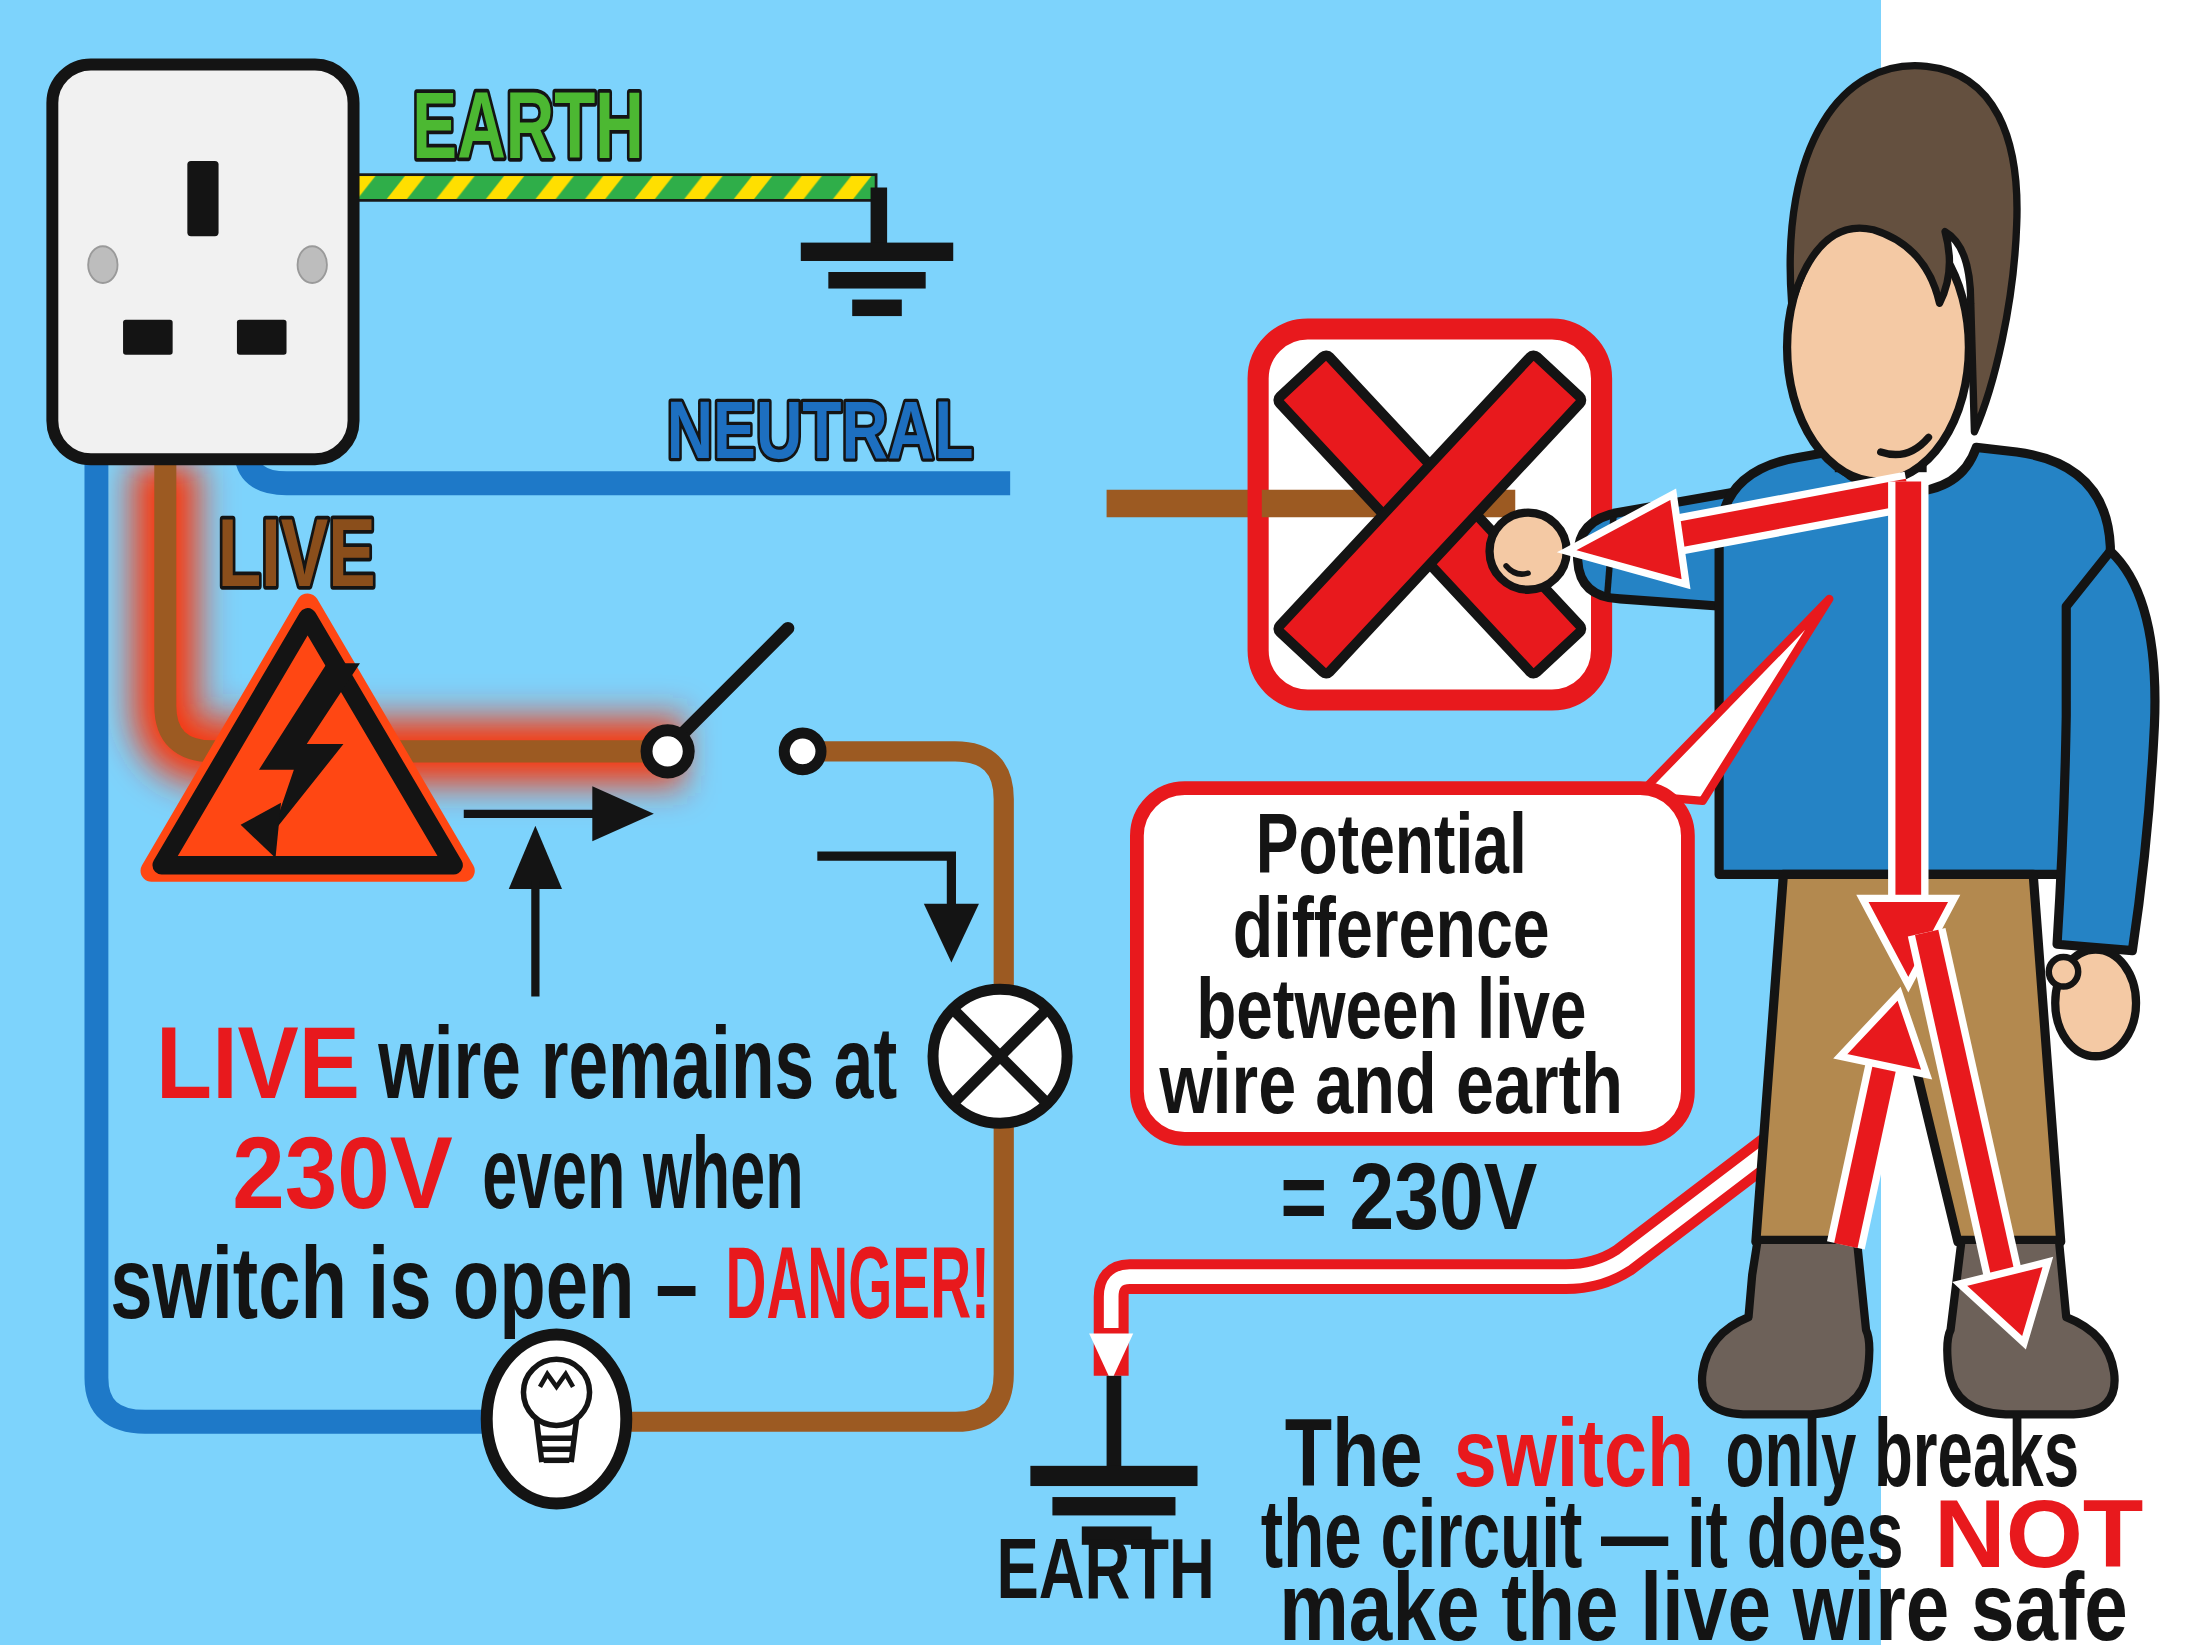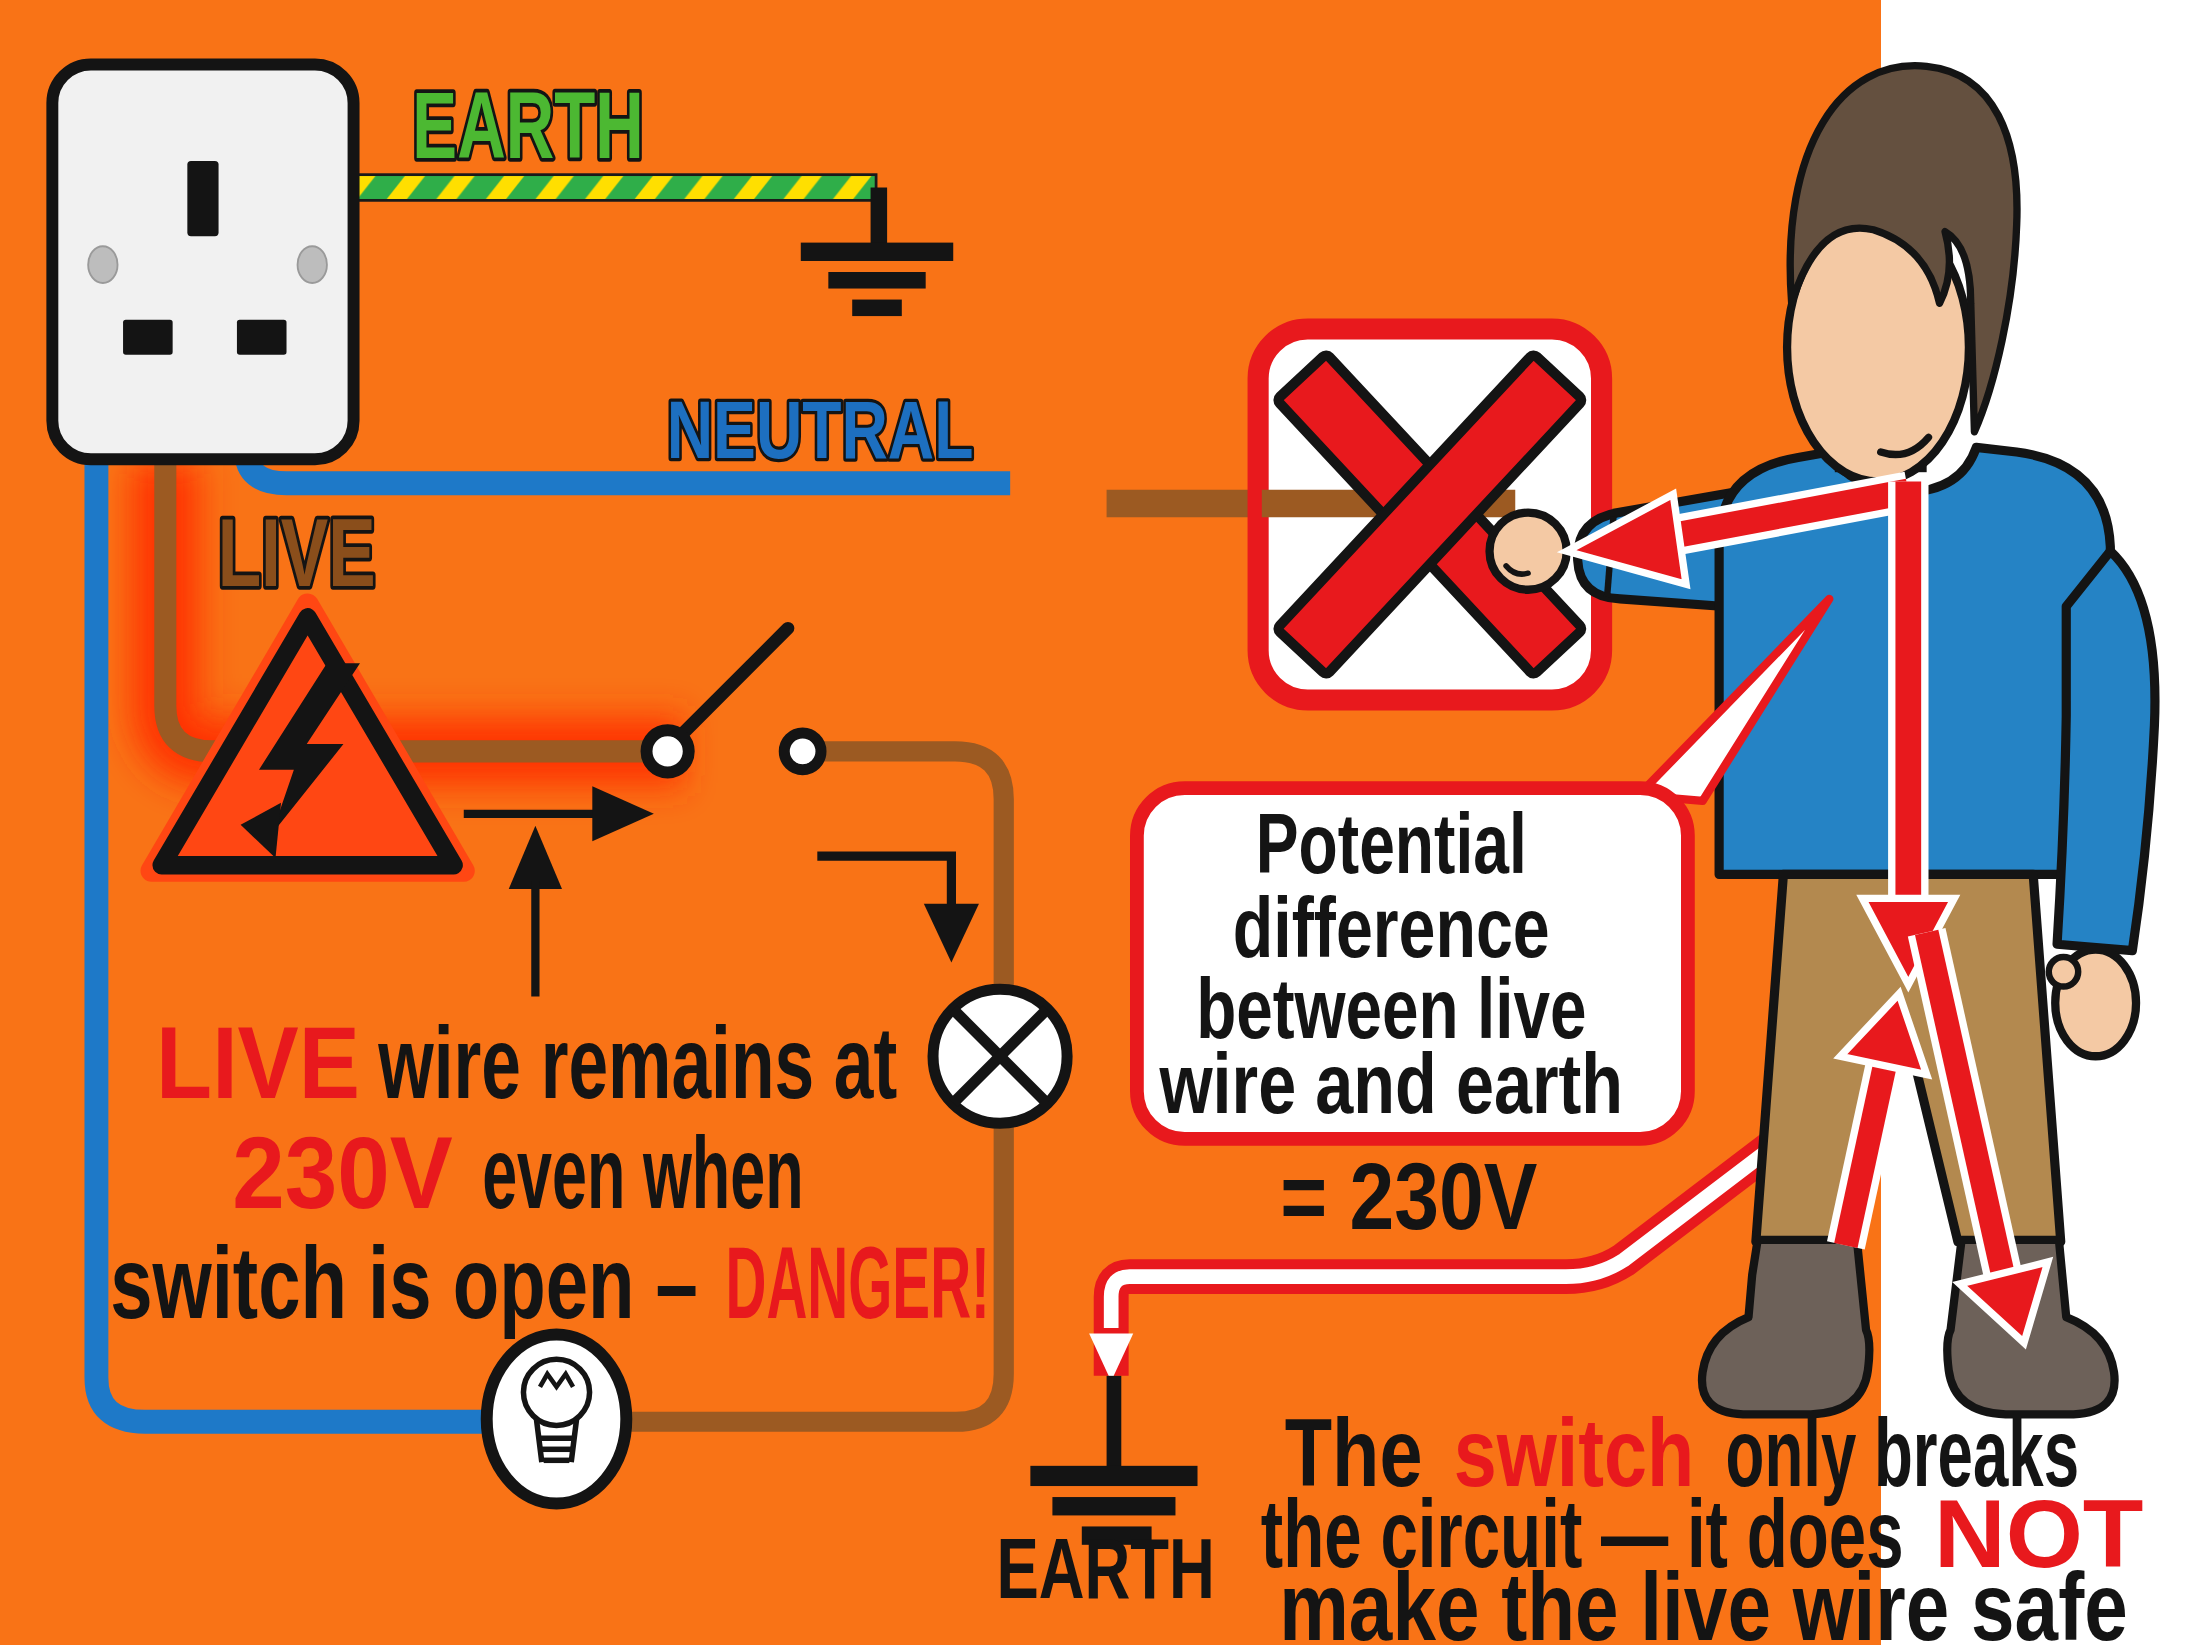--- a/index.html
+++ b/index.html
@@ -1,16 +1,16 @@
 <!DOCTYPE html>
 <html style="font-size:14.7px"><head>
 <meta charset="utf-8">
 <style>
   html,body{margin:0;padding:0;background:#ffffff;}
-  .stage{width:1881px;height:1646px;background:#f97316;}
+  .stage{width:1881px;height:1646px;background:#7dd3fc;}
   svg{display:block;}
   .t{font-family:"Liberation Sans","DejaVu Sans",sans-serif;font-weight:bold;}
   .outl{paint-order:stroke;stroke:#141414;stroke-linejoin:round;}
 </style>
 </head>
 <body>
 
 <div class="stage">
 <svg viewBox="0 0 2400 1792" width="2204" height="1646">
   <defs>

